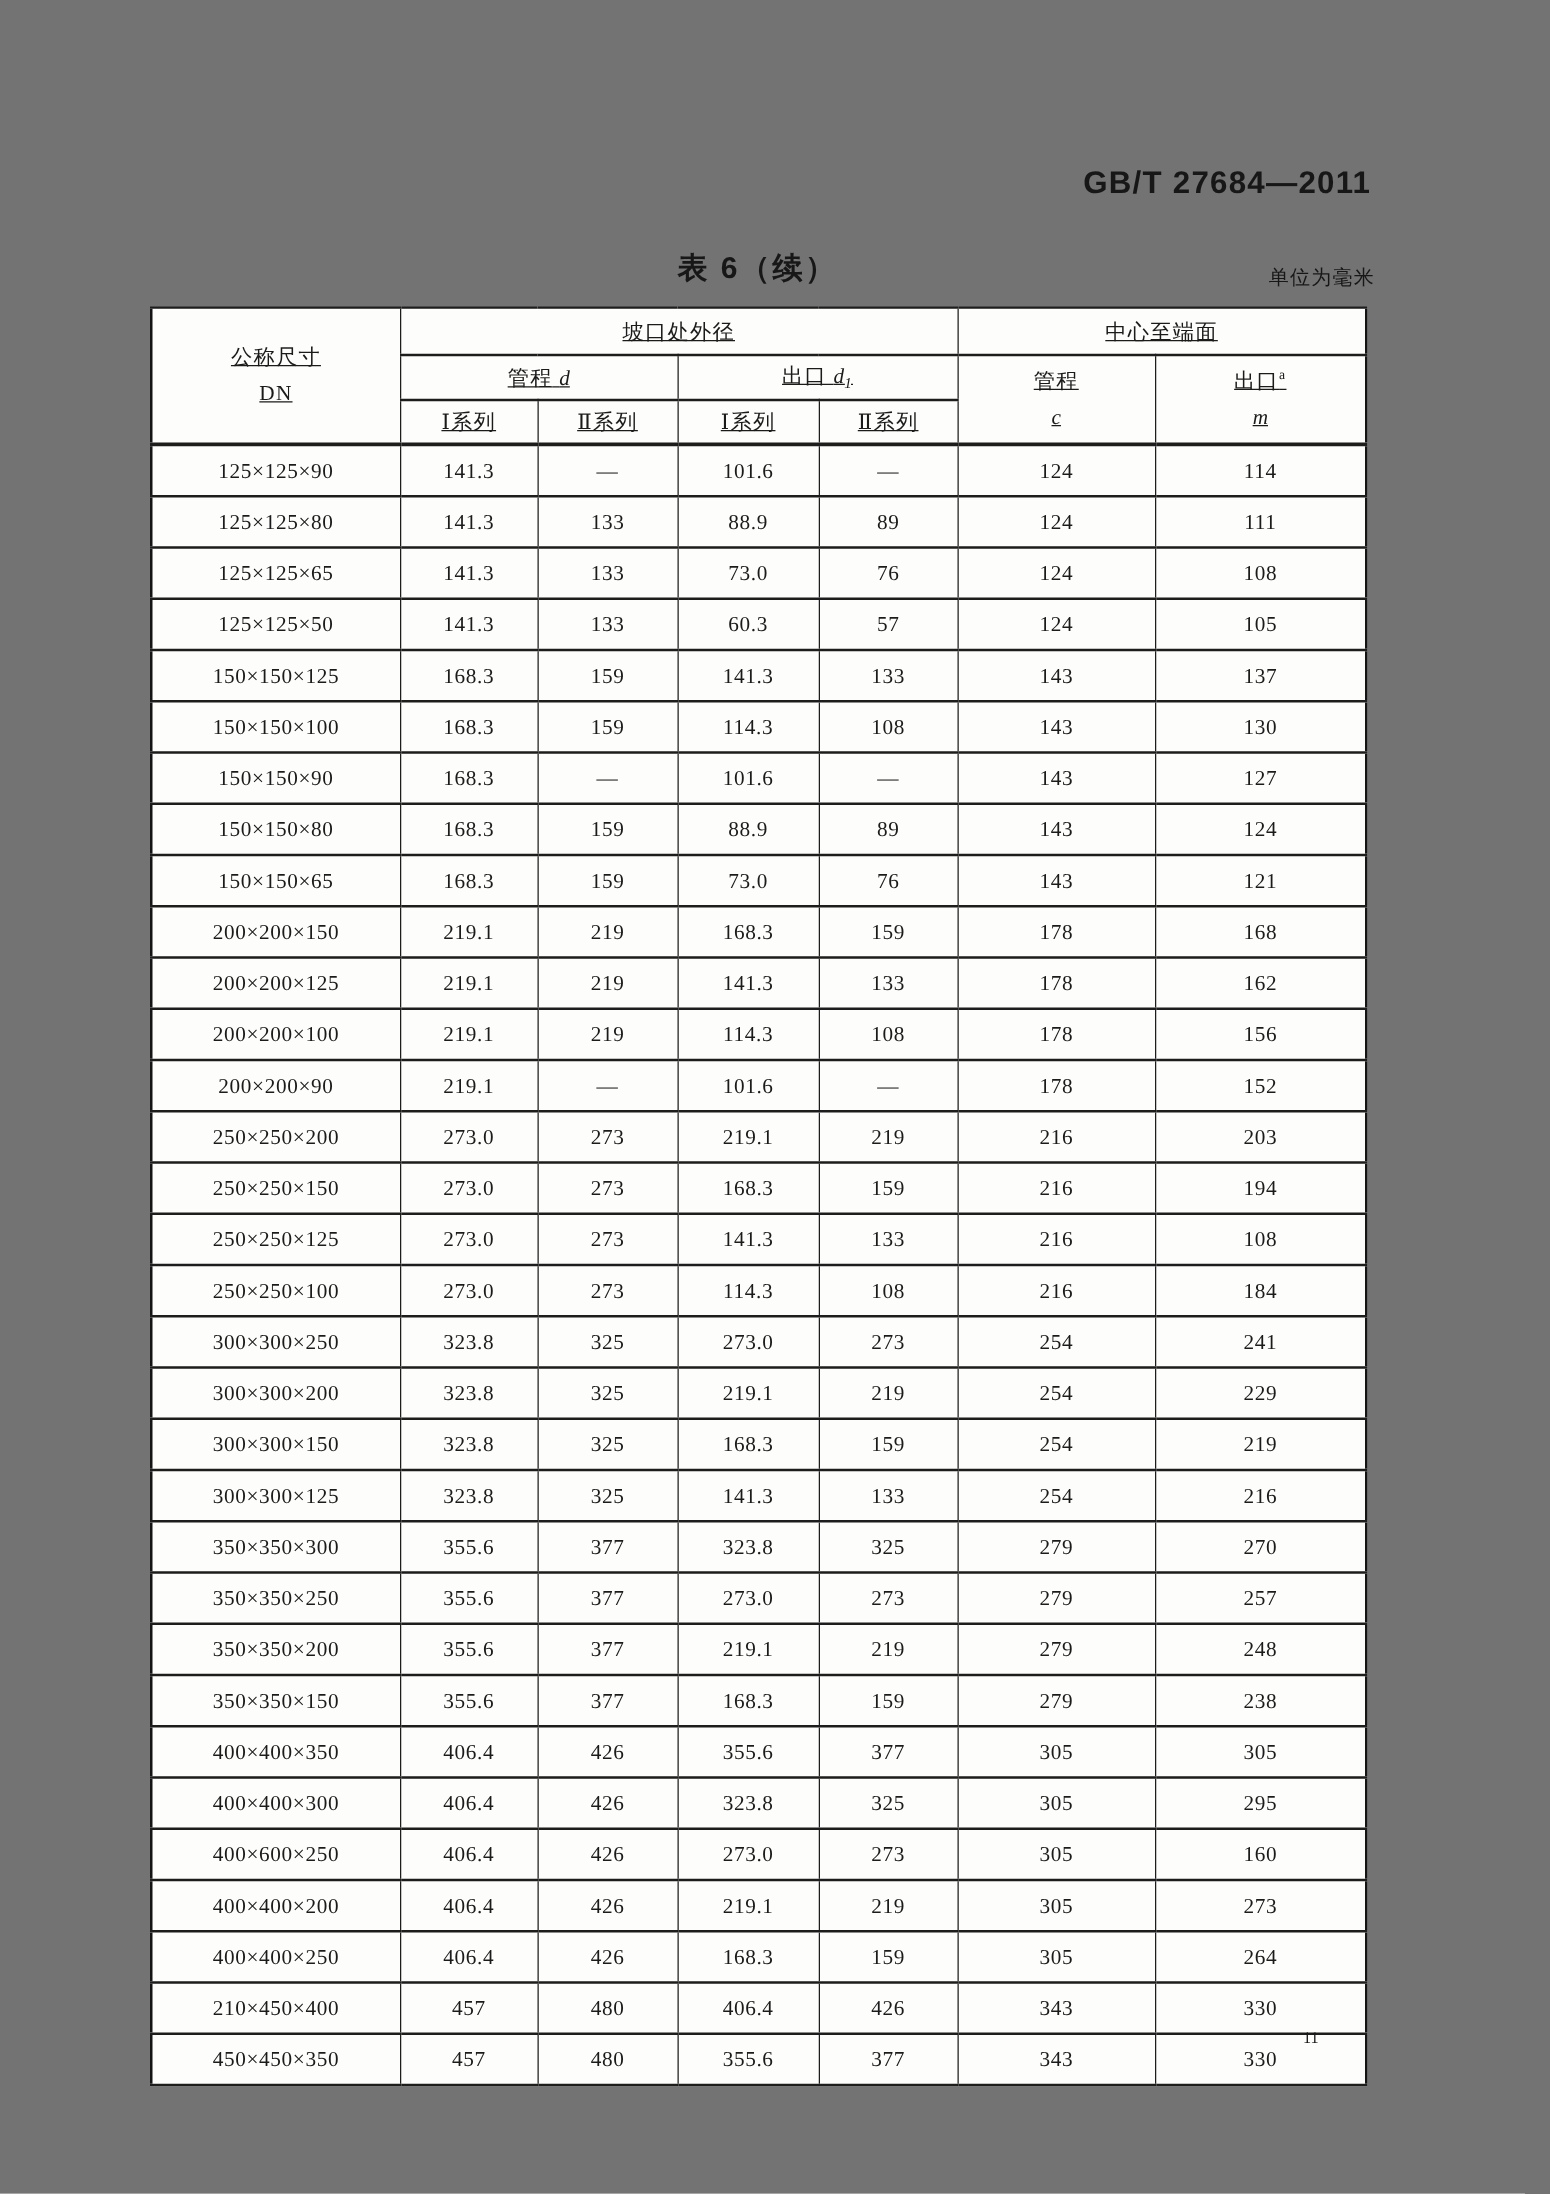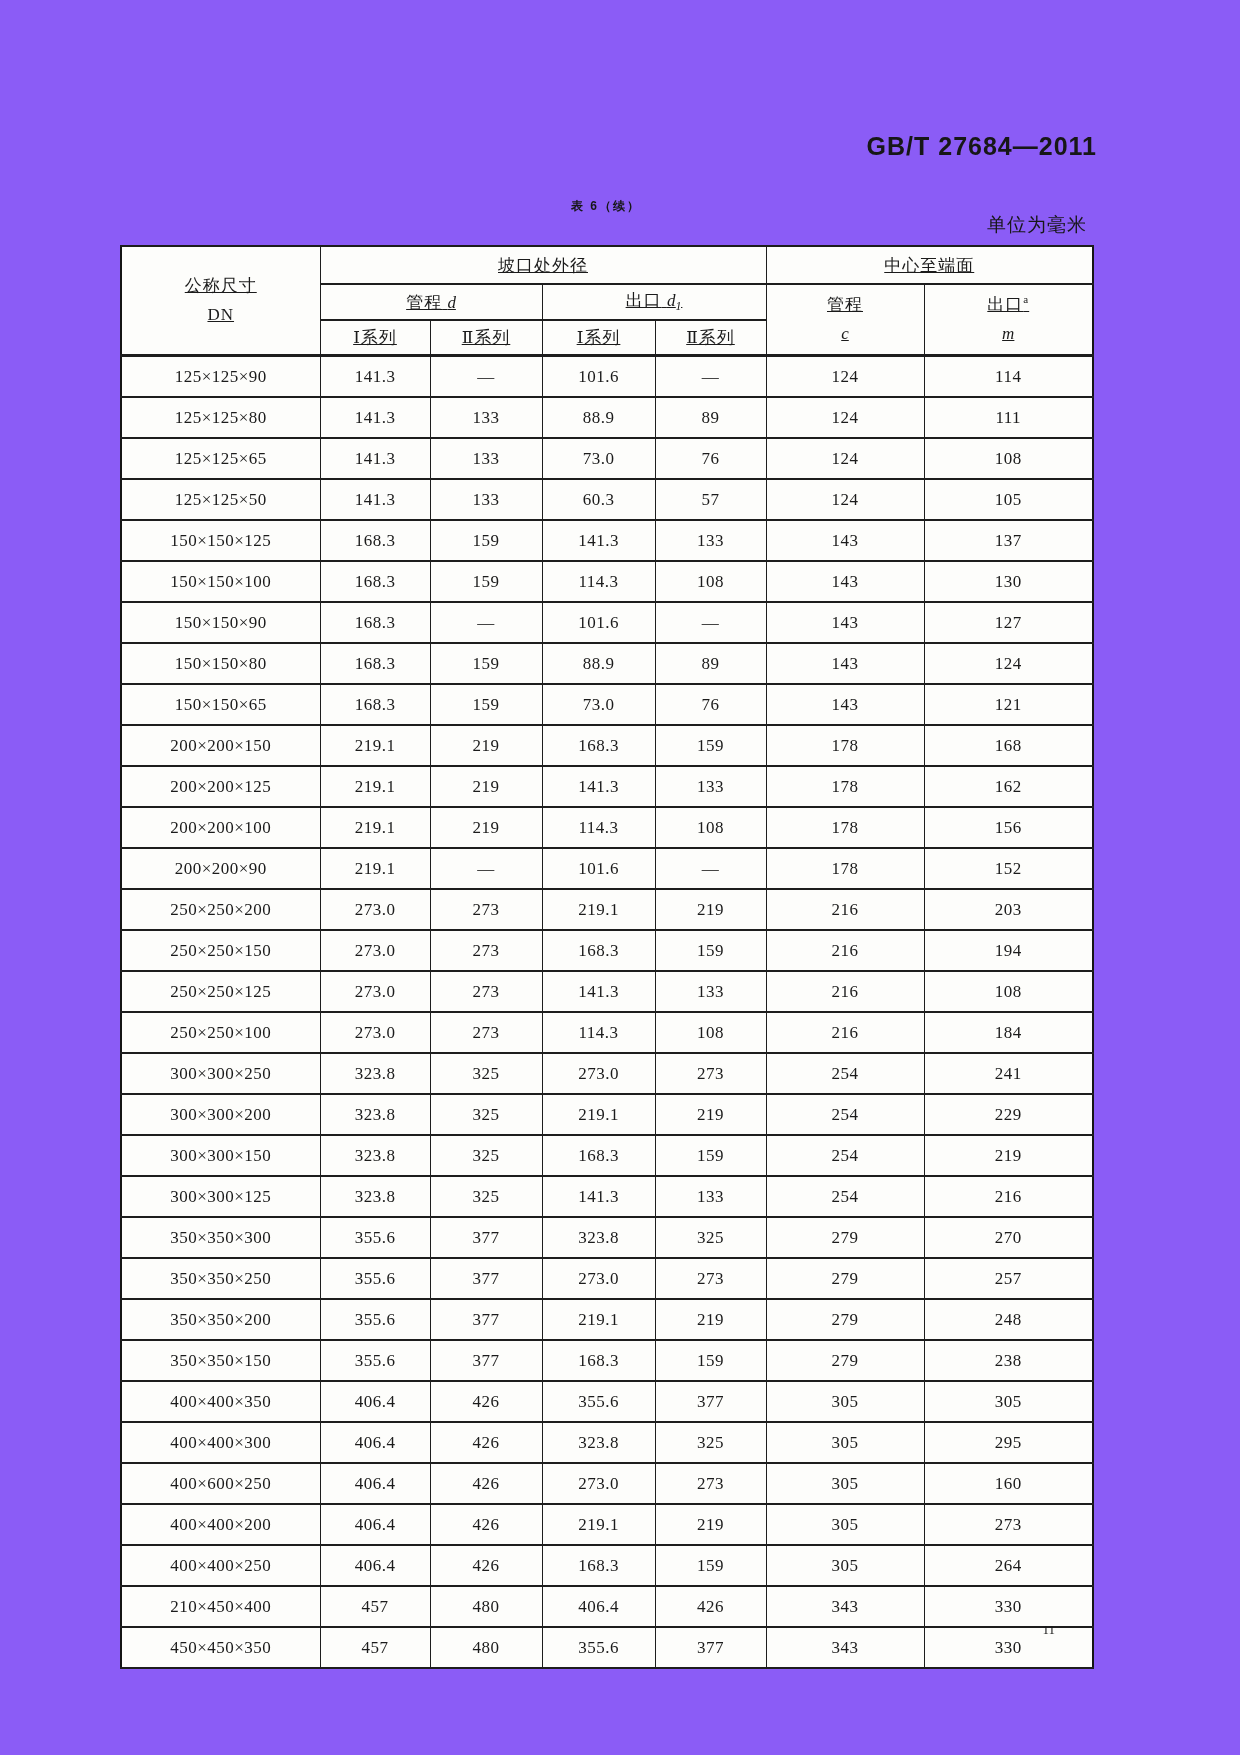--- a/index.html
+++ b/index.html
@@ -1,37 +1,37 @@
 <!DOCTYPE html>
 <html><head>
 <meta charset="utf-8">
 <style>
   html,body{margin:0;padding:0;background:#e8e8e6;}
   .sheet{
     position:relative;
     width:1240px;height:1755px;
-    background:#8b5cf6;
+    background:#737373;
     font-family:"Liberation Serif","DejaVu Serif",serif;
     color:#171717;
     overflow:hidden;
   }
   .doc-number{
     position:absolute;top:132px;right:143px;
     font-family:"Liberation Sans","DejaVu Sans",sans-serif;
     font-weight:bold;font-size:25px;letter-spacing:1px;
   }
   .table-title{
     position:absolute;top:198px;left:120px;width:972px;
     text-align:center;
     font-family:"Liberation Sans","DejaVu Sans",sans-serif;
-    font-weight:bold;font-size:12px;letter-spacing:2px;
+    font-weight:bold;font-size:24px;letter-spacing:2px;
   }
   .unit-note{
-    position:absolute;top:212px;right:153px;
-    font-size:19px;letter-spacing:1px;font-family:Liberation Serif, serif;
+    position:absolute;top:212px;right:140px;
+    font-size:16px;letter-spacing:1px;font-family:Liberation Serif, serif;
   }
   table.dim-table{
     position:absolute;top:245px;left:120px;
     width:972px;
     border-collapse:collapse;
     table-layout:fixed;
     background:#fdfdfb;
   }
   table.dim-table th, table.dim-table td{
     border:1px solid #1d1d1d;

